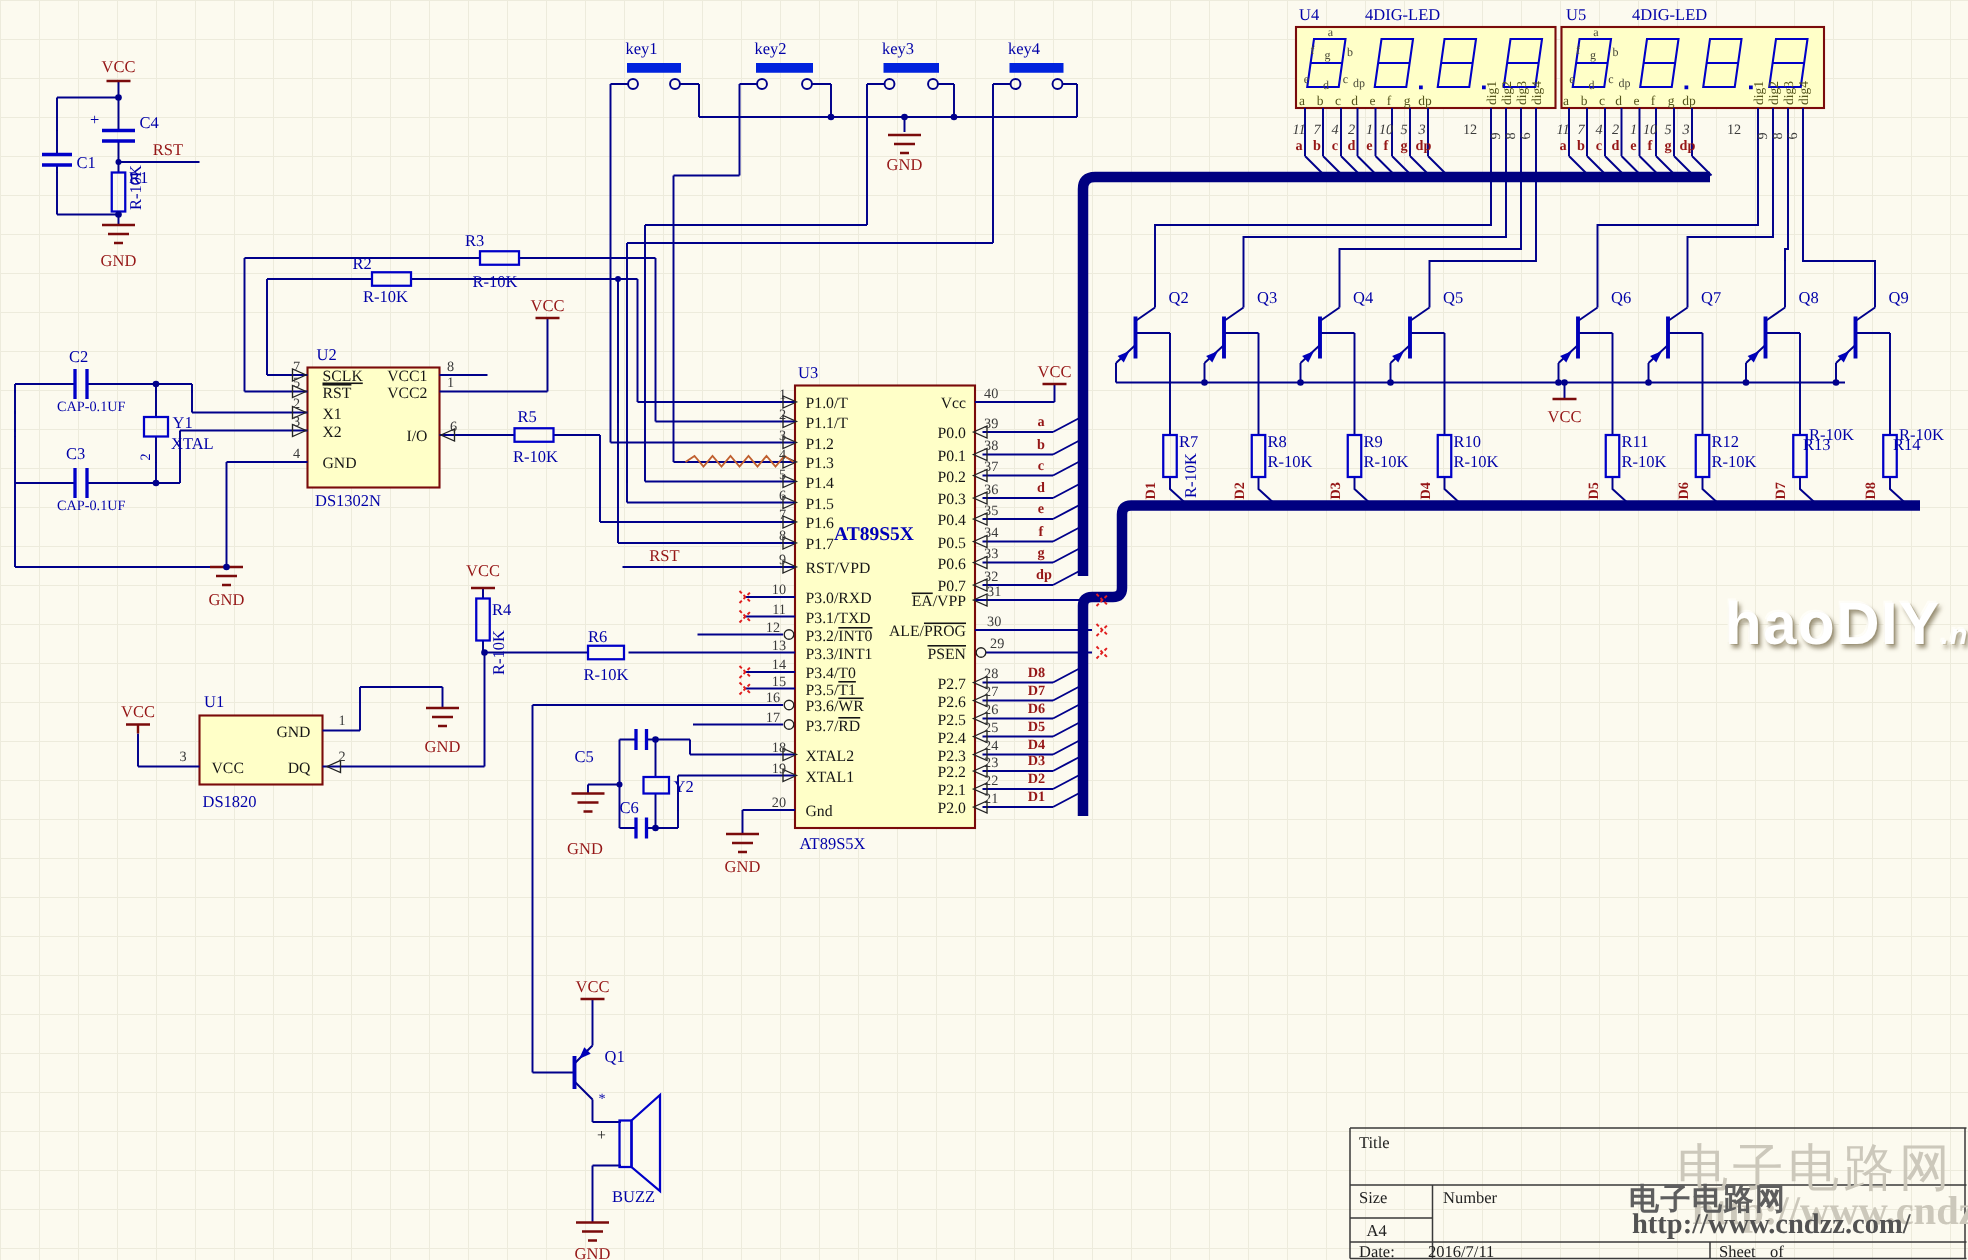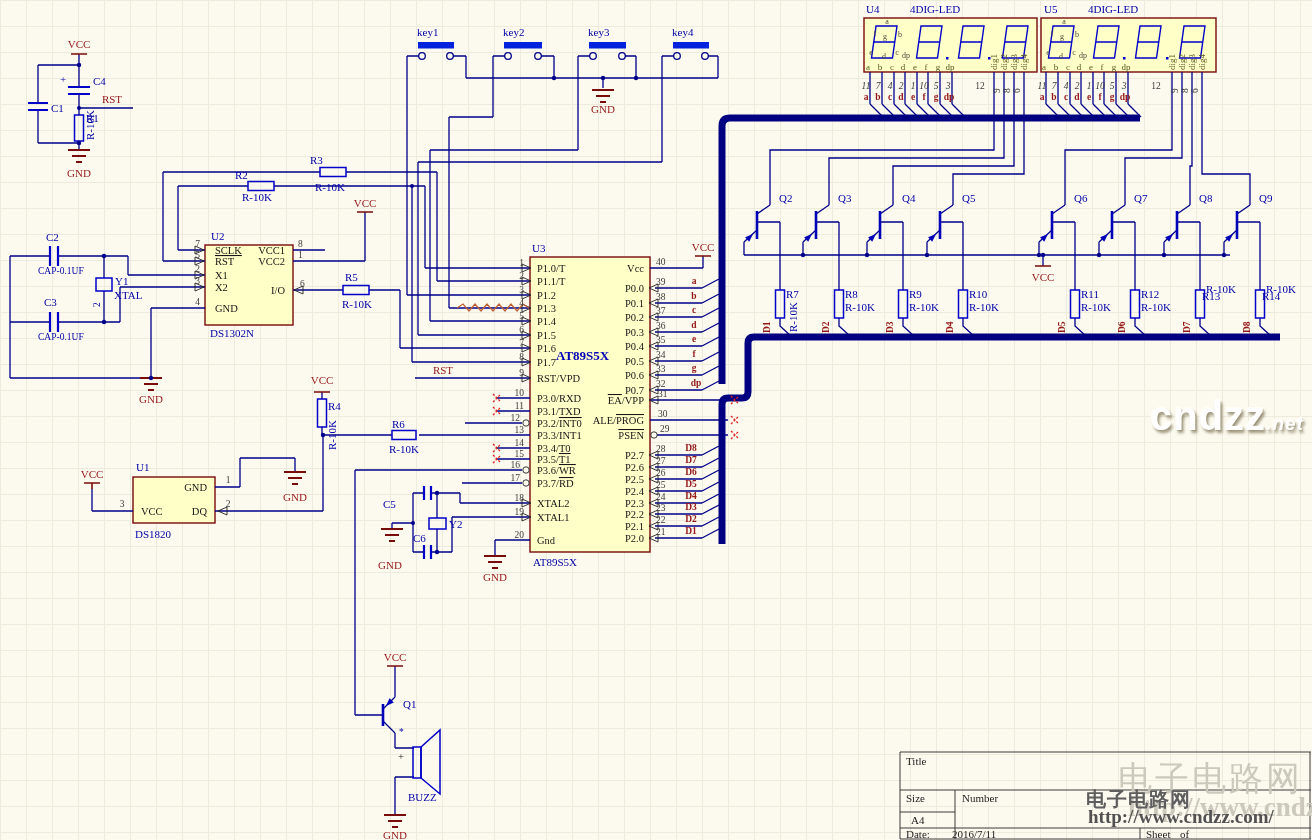--- a/index.html
+++ b/index.html
@@ -583,18 +583,18 @@
   <text class="tbt" x="906" y="765">Title</text>
   <text class="tbt" x="906" y="802">Size</text>
   <text class="tbt" x="911" y="824">A4</text>
   <text class="tbt" x="962" y="802">Number</text>
   <text class="tbt" x="906" y="838">Date:</text>
   <text class="tbt" x="952" y="838">2016/7/11</text>
   <text class="tbt" x="1146" y="838">Sheet</text>
   <text class="tbt" x="1180" y="838">of</text>
 </svg>
 
-<div class="wm" id="wm-hao"><span>cndzz</span><span class="tld">.net</span></div>
+<div class="wm" id="wm-hao"><span>haoDIY</span><span class="tld">.net</span></div>
 <div class="wm" id="wm-cn-light">电子电路网</div>
 <div class="wm" id="wm-url-light">http://www.cndzz.com/</div>
 <div class="wm" id="wm-cn-dark">电子电路网</div>
 <div class="wm" id="wm-url-dark">http://www.cndzz.com/</div>
 </div>
 
 </body></html>

